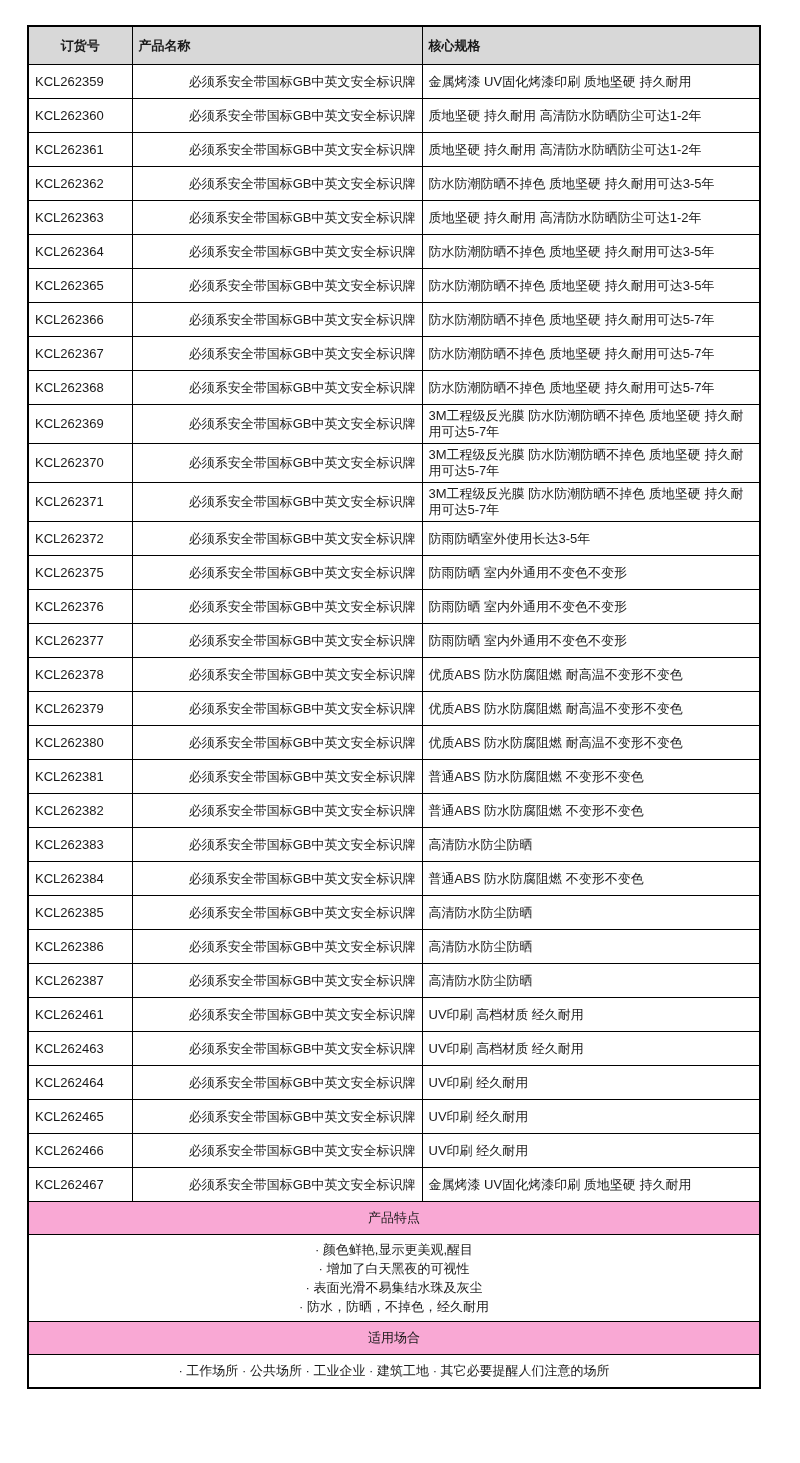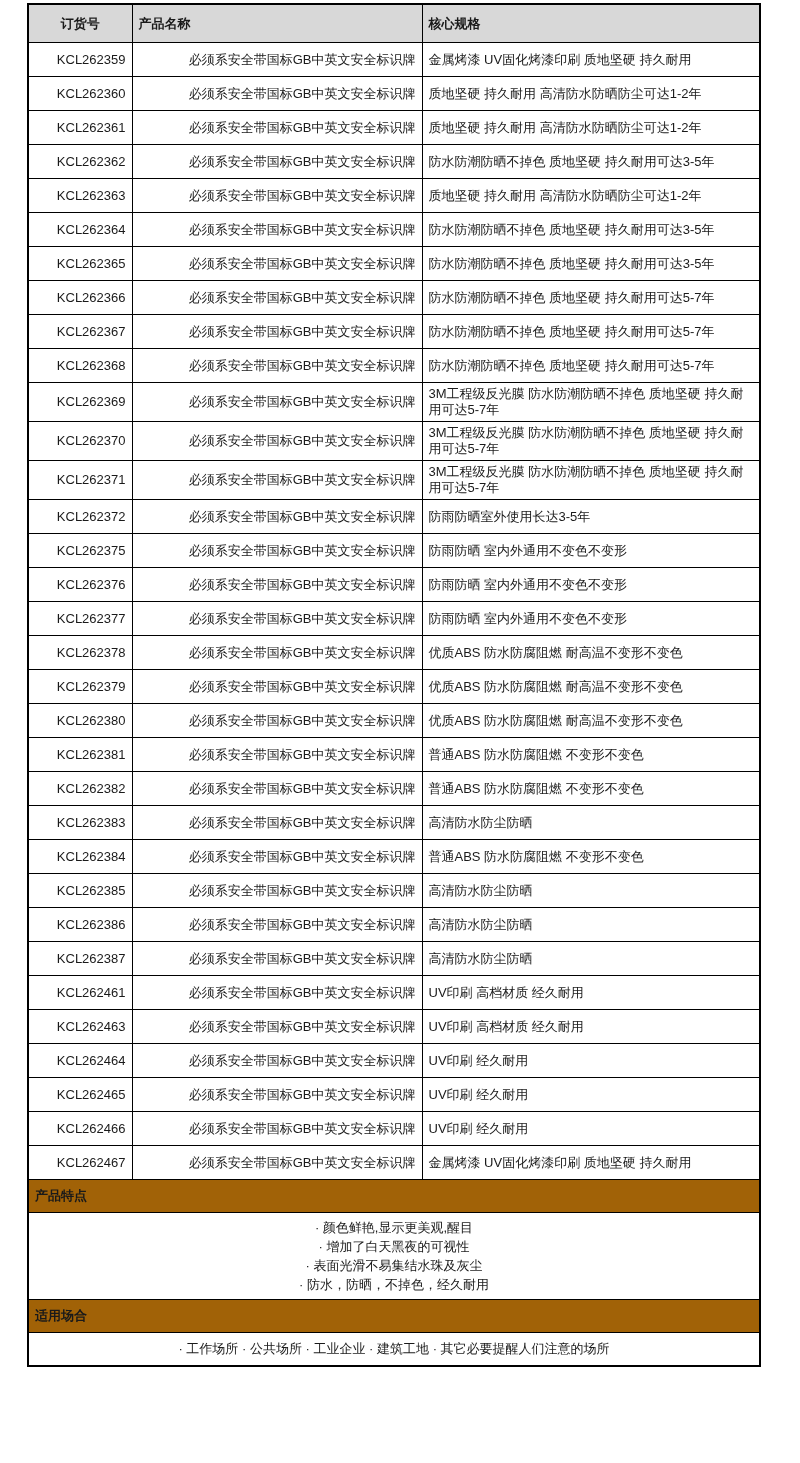--- a/index.html
+++ b/index.html
@@ -10,21 +10,21 @@
   }
   body {
     font-family: "Liberation Sans", "DejaVu Sans", sans-serif;
     color: #1a1a1a;
     -webkit-font-smoothing: antialiased;
   }
   .sheet {
     width: 800px;
     height: 1463px;
     box-sizing: border-box;
-    padding-top: 3px;
+    padding-top: 25px;
   }
   table.spec-table {
     border-collapse: collapse;
     table-layout: fixed;
     width: 732px;
     margin-left: 27px;
     border: 2px solid #000000;
   }
   col.c-order   { width: 104px; }
   col.c-name    { width: 290px; }
@@ -38,26 +38,27 @@
     overflow: hidden;
   }
   thead th {
     background: #d8d8d8;
     font-weight: bold;
     height: 31px;
     text-align: left;
   }
   thead th.center { text-align: center; }
   tbody td { height: 27px; }
-  td.order-cell { text-align: right; white-space: nowrap; }
+  td.order-cell { text-align: left; white-space: nowrap; }
   td.name-cell  { text-align: right; white-space: nowrap; }
   td.specs-cell { text-align: left; }
   tr.section-header-row td {
-    background: #a16207;
-    font-weight: bold;
+    background: #f9a8d4;
+    text-align: center;
+    font-weight: normal;
     height: 26px;
   }
   tr.section-body-row td {
     text-align: center;
     height: 26px;
   }
   td.features-cell {
     line-height: 19px;
     padding: 5px 6px;
   }

